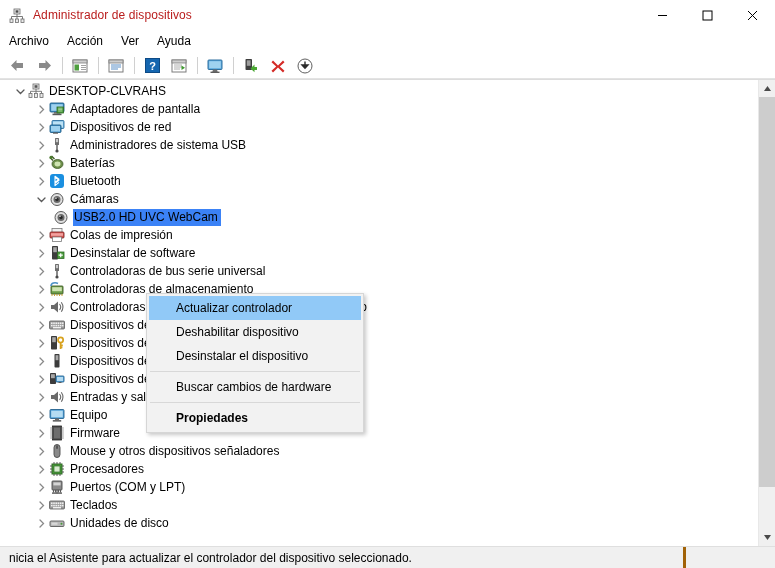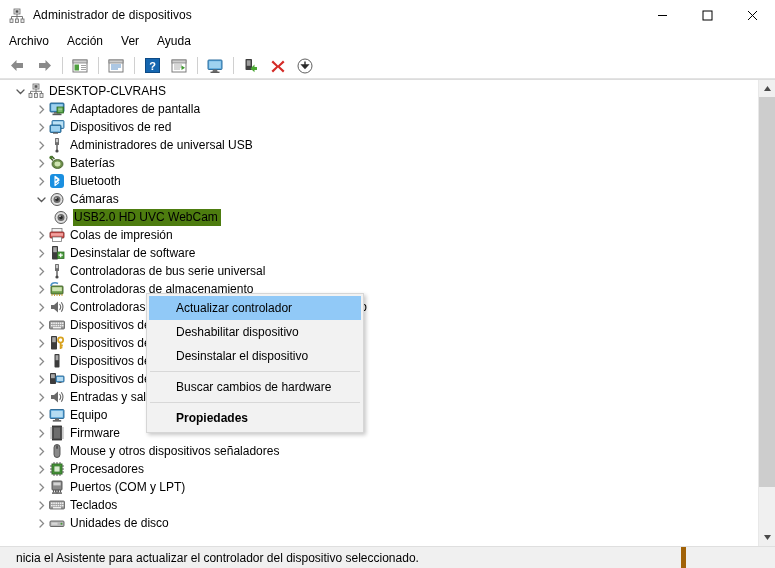--- a/index.html
+++ b/index.html
@@ -32,21 +32,21 @@
   }
   .titlebar-icon {
     width: 16px; height: 16px;
     margin-left: 9px; margin-right: 8px;
     flex: 0 0 16px;
     position: relative;
     top: 1px;
   }
   .titlebar-text {
     font-size: 12px;
-    color: #000000;
+    color: #b91c1c;
     letter-spacing: 0.1px;
     white-space: nowrap;
   }
   .wincontrols {
     margin-left: auto;
     display: flex;
     height: 30px;
   }
   .wc {
     width: 45px; height: 30px;
@@ -110,21 +110,21 @@
   .row {
     height: 18px;
     display: flex;
     align-items: center;
     font-size: 12px;
     color: #000000;
     white-space: nowrap;
     padding-left: 4px;
   }
   .row.selected .label {
-    background: #4d7c0f;
+    background: #3b82f6;
   }
   .row .chev {
     width: 16px; height: 16px;
     flex: 0 0 16px;
     display: flex; align-items: center; justify-content: center;
     color: #626262;
     font-size: 9px;
   }
   .row .ico {
     width: 16px; height: 16px;
@@ -172,24 +172,24 @@
     flex: 0 0 22px;
     display: flex;
     align-items: center;
     background: #f0f0f0;
     border-top: 1px solid #dfdfdf;
     font-size: 12px;
     color: #000;
   }
   .status-main {
     flex: 0 0 686px;
-    padding-left: 16px;
+    padding-left: 9px;
     overflow: hidden;
     white-space: nowrap;
-    border-right: 5px solid #a16207;
+    border-right: 3px solid #a16207;
     height: 22px;
     display: flex; align-items: center;
   }
   .status-pane2 {
     flex: 1 1 auto;
     height: 22px;
   }
 
   
   .ctxmenu {
@@ -401,21 +401,21 @@
             </svg>
           </div>
           <div class="ico">
             <svg width="16" height="16" viewBox="0 0 16 16">
               <rect x="6" y="1" width="4" height="7" rx="0.6" fill="#6d6d6d"></rect>
               <rect x="6.9" y="2" width="2.2" height="3.2" fill="#c9c9c9"></rect>
               <path d="M8 8 L8 13" stroke="#6d6d6d" stroke-width="1.6"></path>
               <circle cx="8" cy="14" r="1.6" fill="#4a4a4a"></circle>
             </svg>
           </div>
-          <div class="label">Administradores de universal USB</div>
+          <div class="label">Administradores de sistema USB</div>
         </div>
         <div class="row indent1">
           <div class="chev">
             <svg width="9" height="9" viewBox="0 0 9 9">
               <path d="M3 1 L6.5 4.5 L3 8" stroke="#8a8a8a" stroke-width="1.3" fill="none" stroke-linecap="round"></path>
             </svg>
           </div>
           <div class="ico">
             <svg width="16" height="16" viewBox="0 0 16 16">
               <ellipse cx="8.5" cy="9" rx="5.5" ry="4.5" fill="#6d8f4a" stroke="#3f5a27" stroke-width="0.8"></ellipse>

